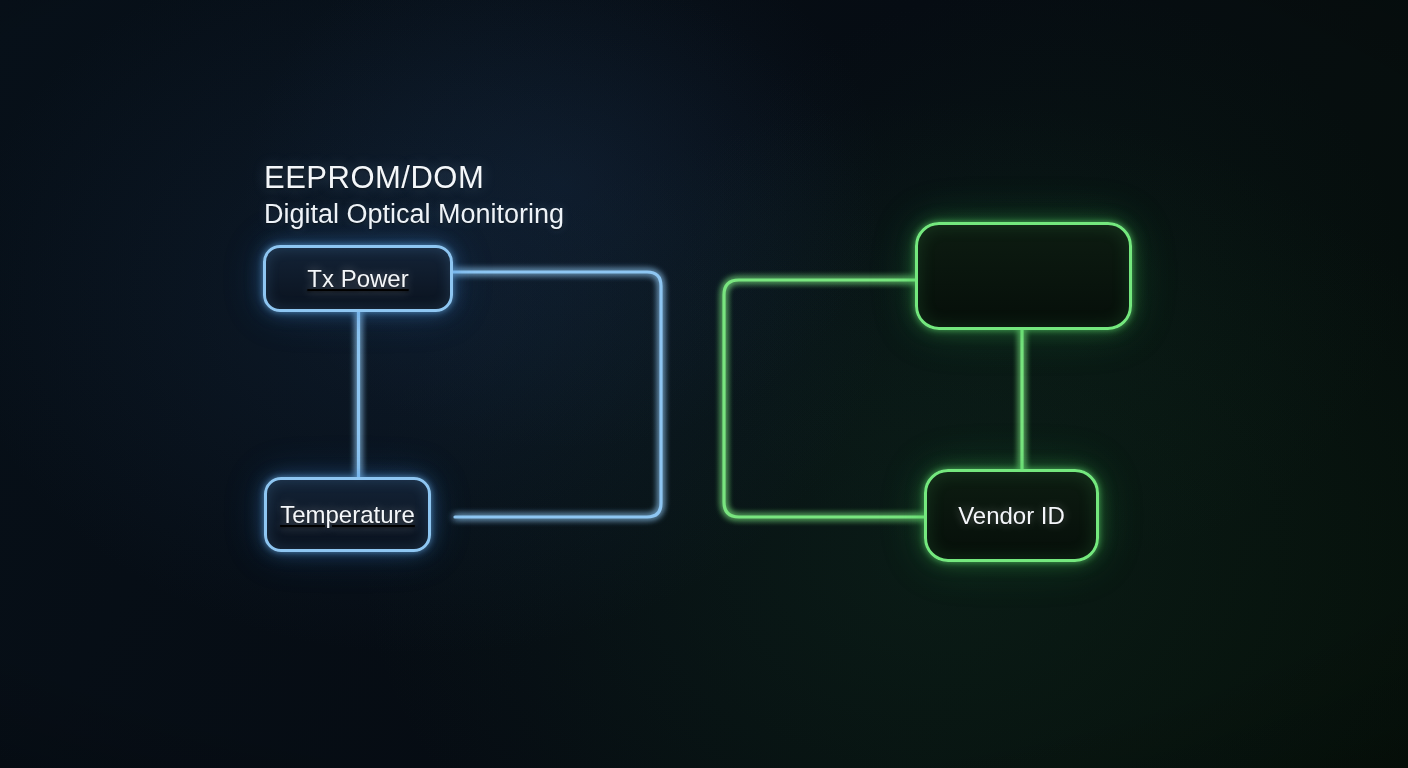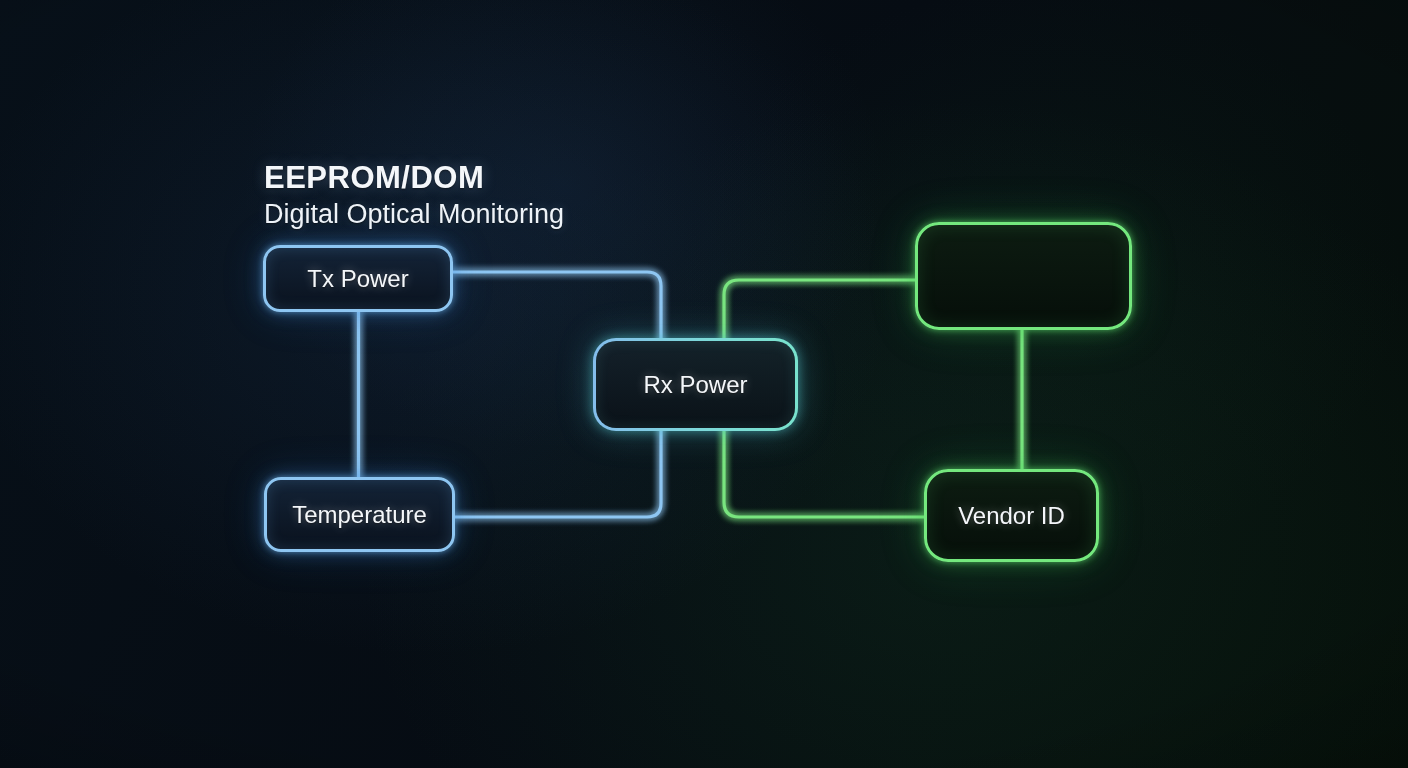--- a/index.html
+++ b/index.html
@@ -35,21 +35,21 @@
   }
   .title-block {
     position: absolute;
     left: 264px;
     top: 160px;
     z-index: 3;
     color: #f4f7fa;
   }
   .title {
     font-size: 31px;
-    font-weight: 700;
+    font-weight: 400;
     letter-spacing: 0.5px;
     line-height: 1.15;
     text-shadow: 0 0 14px rgba(170,210,255,0.28), 0 1px 2px rgba(0,0,0,0.6);
   }
   .subtitle {
     font-size: 27px;
     font-weight: 400;
     margin-top: 3px;
     color: #eef3f8;
     text-shadow: 0 0 10px rgba(170,210,255,0.22), 0 1px 2px rgba(0,0,0,0.6);
@@ -71,20 +71,21 @@
   }
   .node.blue {
     border: 3px solid #8ec6f2;
     border-radius: 17px;
     background: linear-gradient(180deg, rgba(20,36,56,0.92), rgba(10,18,30,0.96));
     box-shadow:
       0 0 6px rgba(120,190,245,0.55),
       0 0 18px rgba(70,150,230,0.38),
       0 0 42px rgba(50,120,200,0.22),
       inset 0 0 14px rgba(110,180,240,0.20);
+    text-decoration: underline;
   }
   .node.green {
     border: 3px solid #74e87e;
     border-radius: 24px;
     background: linear-gradient(180deg, rgba(13,28,17,0.92), rgba(6,14,9,0.96));
     box-shadow:
       0 0 6px rgba(110,235,120,0.55),
       0 0 18px rgba(70,200,90,0.36),
       0 0 46px rgba(50,180,80,0.22),
       inset 0 0 18px rgba(90,220,110,0.16);
@@ -100,21 +101,21 @@
     height: 100%;
     border-radius: 20px;
     background: linear-gradient(180deg, rgba(14,24,32,0.95), rgba(8,14,20,0.98));
     display: flex;
     align-items: center;
     justify-content: center;
     box-shadow: inset 0 0 14px rgba(110,210,210,0.14);
   }
   
   .node-tx      { left: 263px; top: 245px; width: 190px; height: 67px; }
-  .node-temp    { left: 264px; top: 477px; width: 191px; height: 75px; }
+  .node-temp    { left: 264px; top: 477px; width: 167px; height: 75px; }
   .node-rx      { left: 593px; top: 338px; width: 205px; height: 93px; }
   .node-blank   { left: 915px; top: 222px; width: 217px; height: 108px; }
   .node-vendor  { left: 924px; top: 469px; width: 175px; height: 93px; }
 </style>
 </head>
 <body>
 
 <div class="stage">
 
   <svg class="wires" width="1408" height="768" viewBox="0 0 1408 768">
@@ -148,25 +149,20 @@
 
   <div class="title-block">
     <div class="title">EEPROM/DOM</div>
     <div class="subtitle">Digital Optical Monitoring</div>
   </div>
 
   <div class="node blue node-tx">
     <span class="node-label">Tx Power</span>
   </div>
 
-  <div class="node teal-outer node-rx">
-    <div class="teal-inner">
-      <span class="node-label">Rx Power</span>
-    </div>
-  </div>
 
   <div class="node blue node-temp">
     <span class="node-label">Temperature</span>
   </div>
 
   <div class="node green node-blank">
     <span class="node-label"></span>
   </div>
 
   <div class="node green node-vendor">

